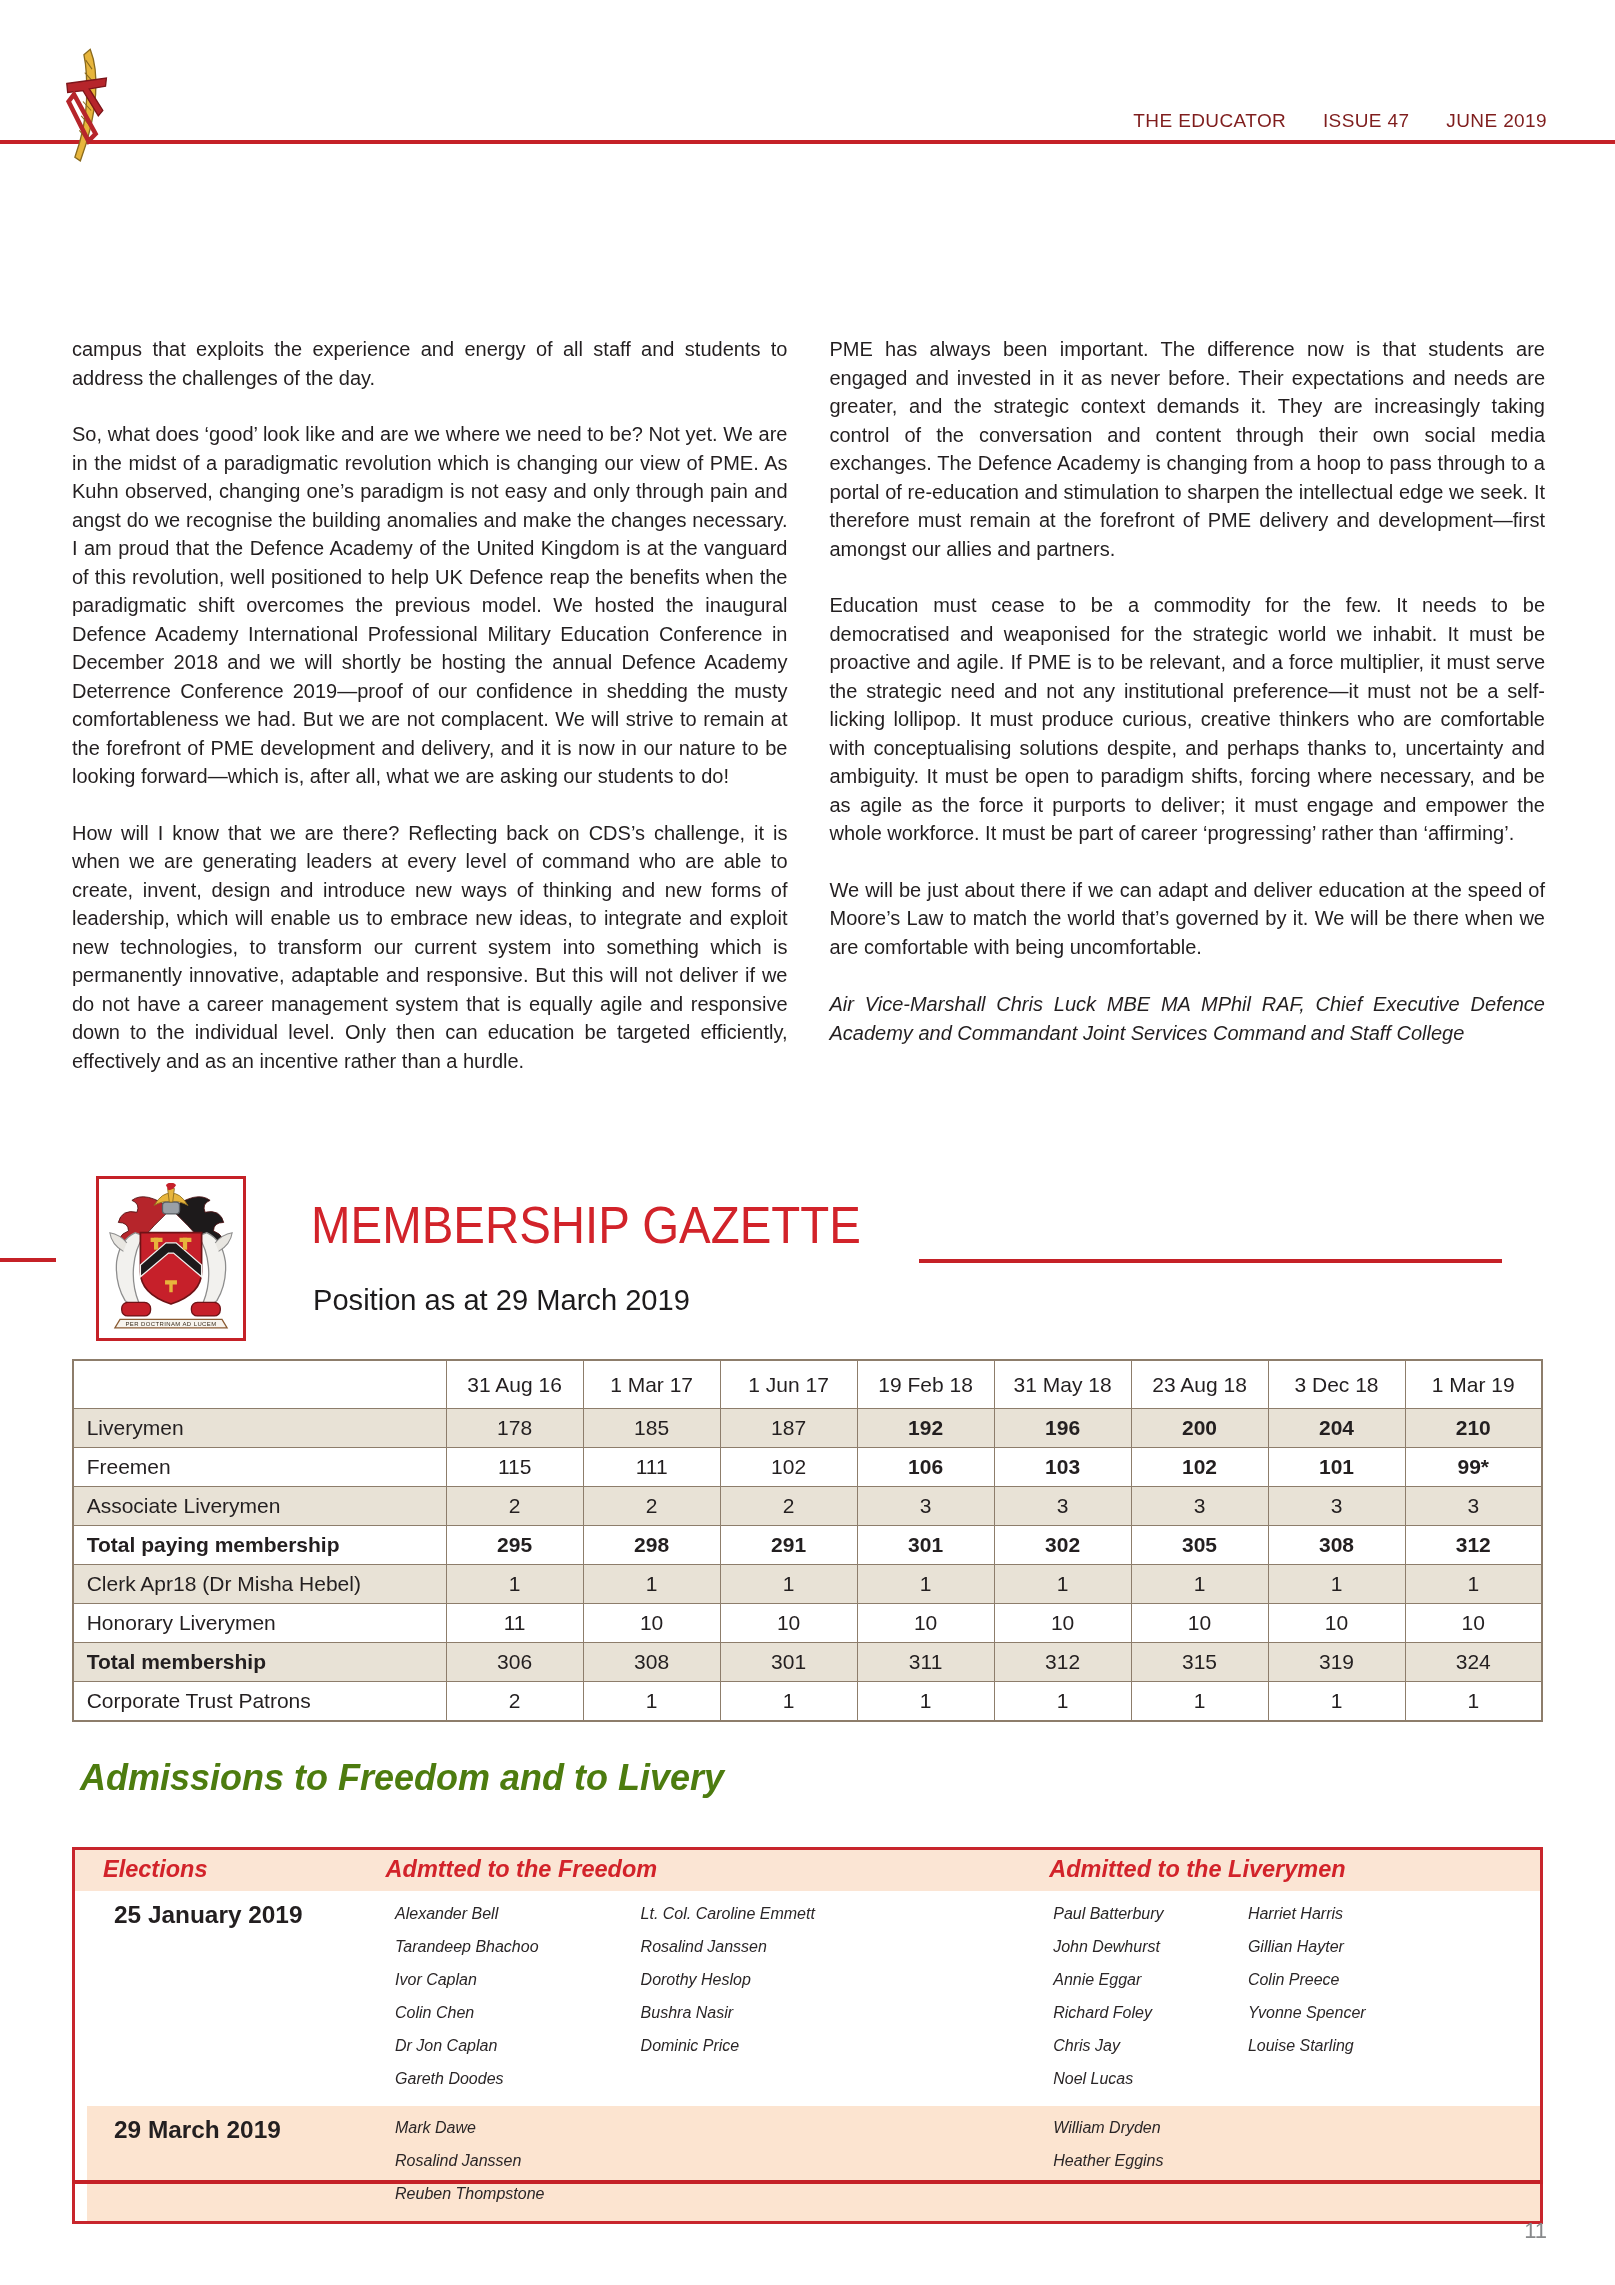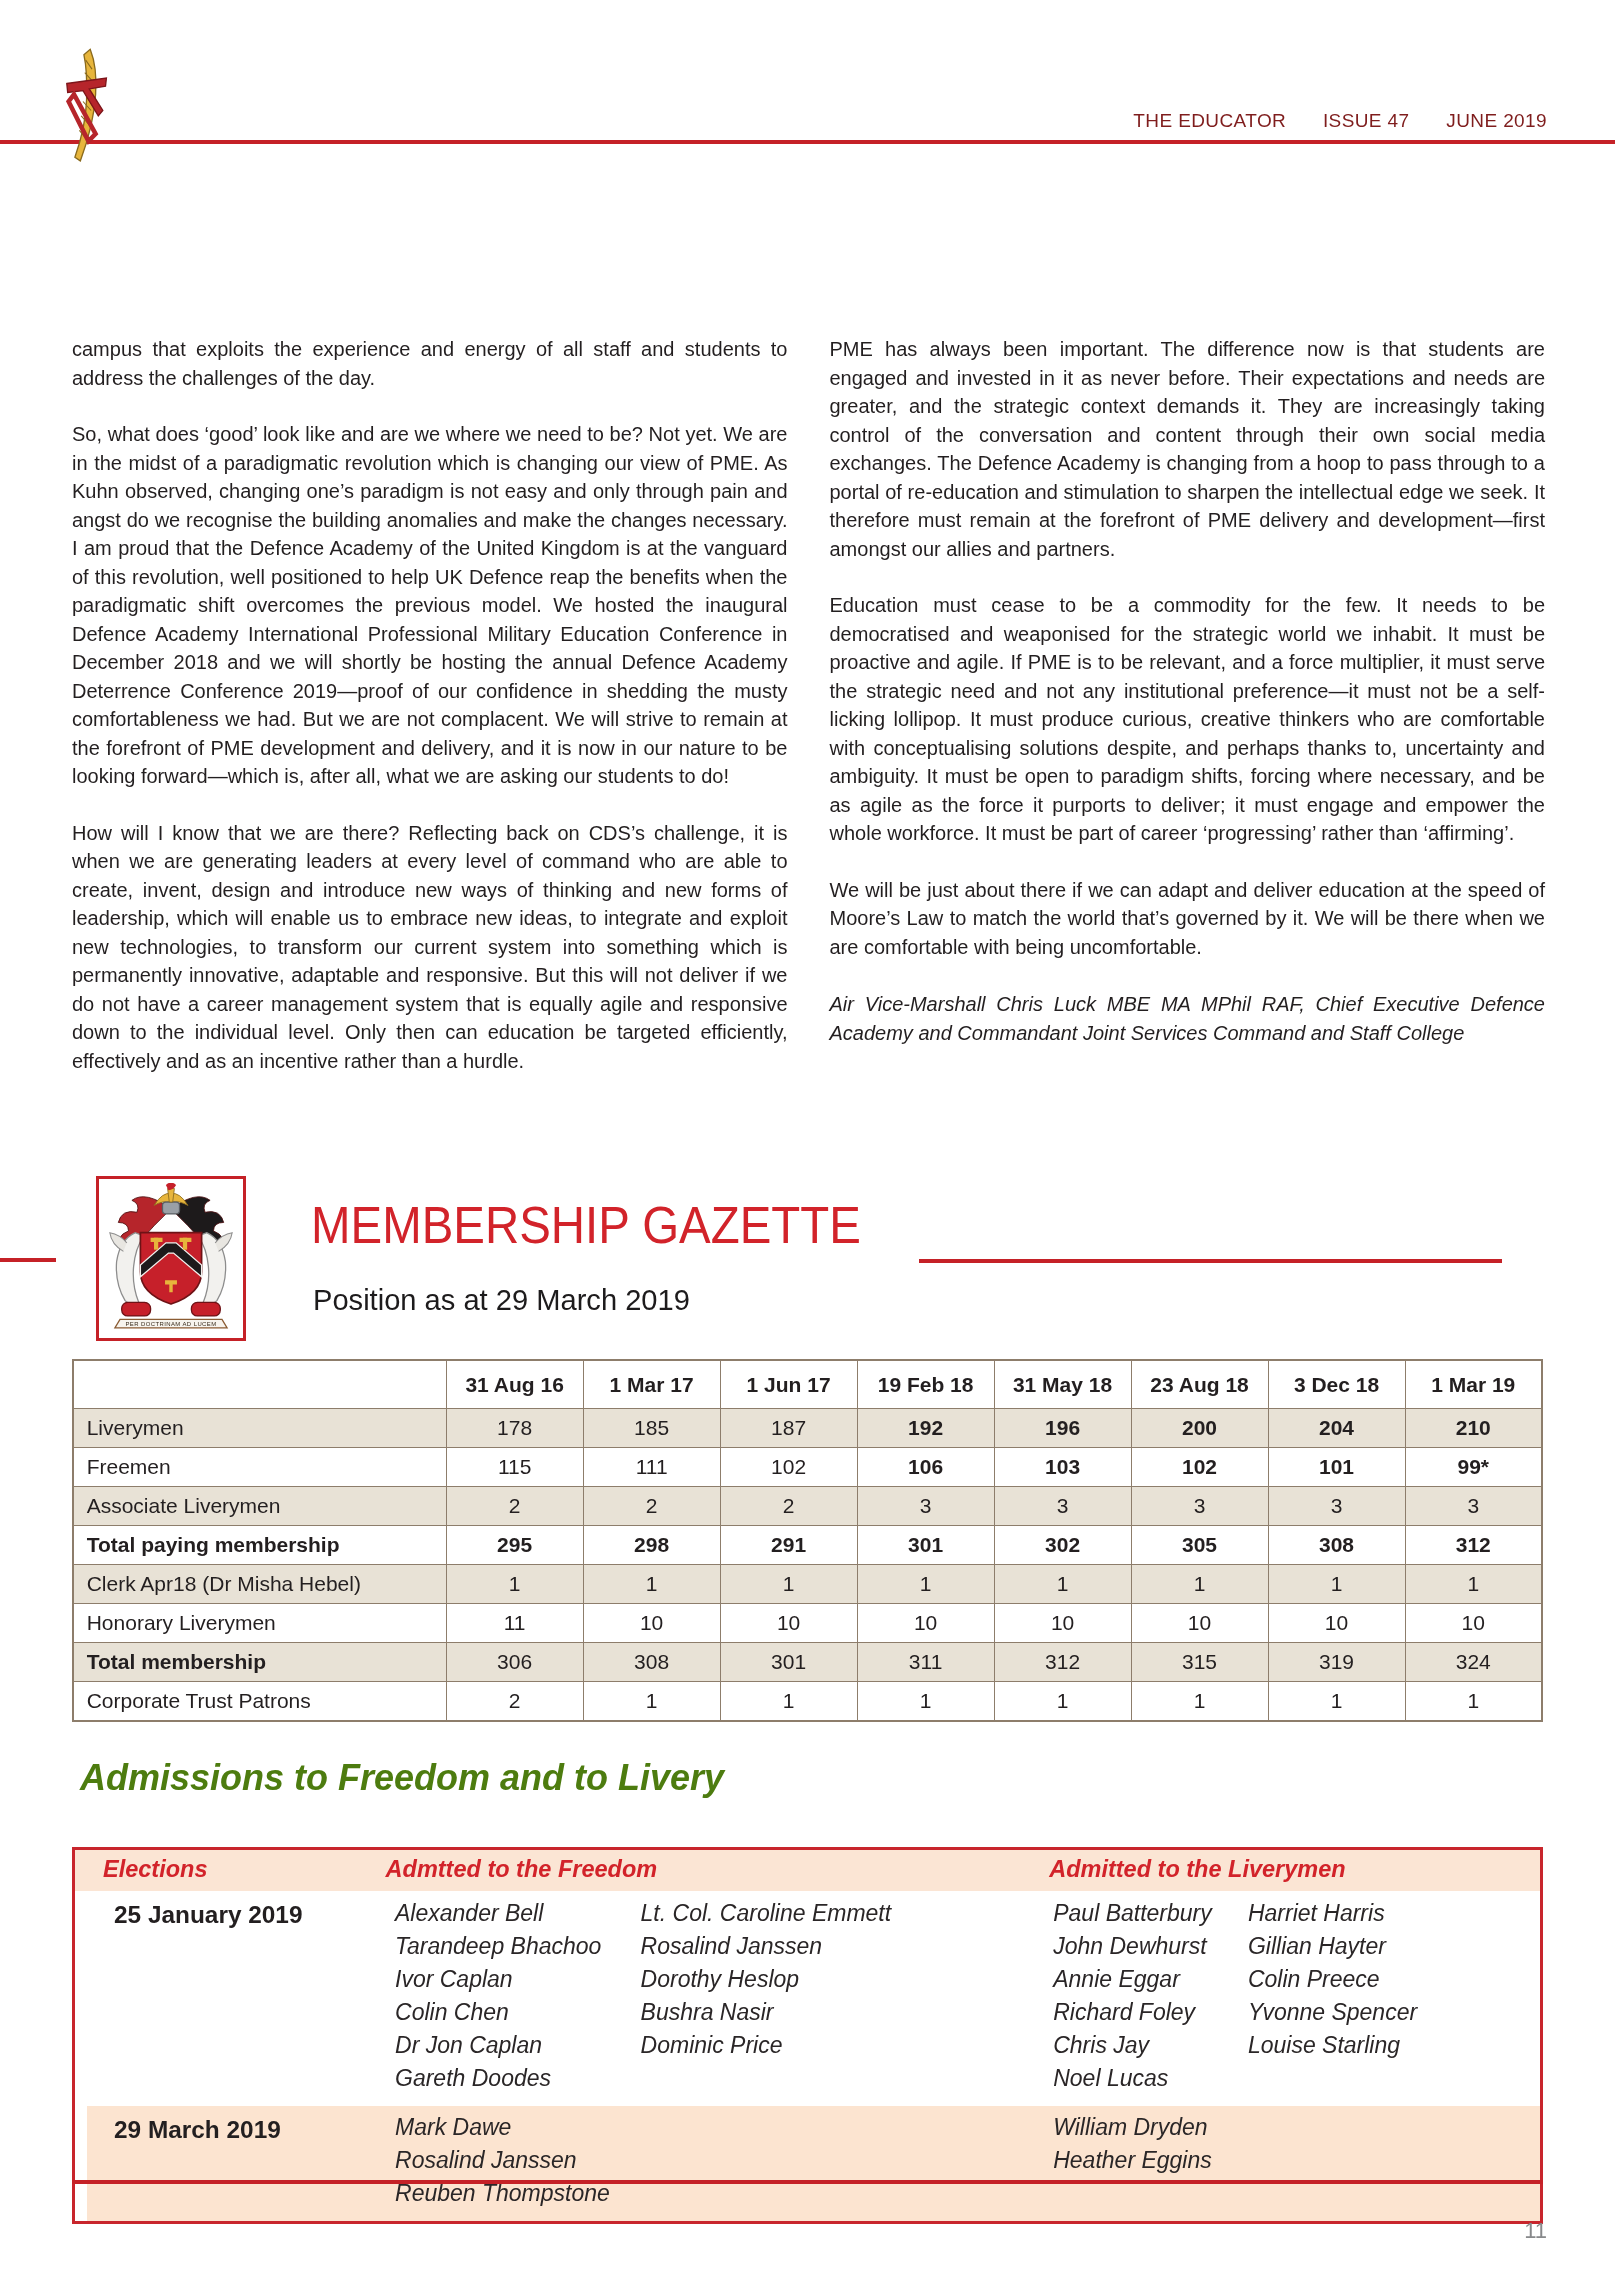--- a/index.html
+++ b/index.html
@@ -44,21 +44,21 @@
     transform:scaleX(.97);transform-origin:left top;white-space:nowrap;
   }
   
   .mem-table-wrap{position:absolute;left:72px;top:1359px;width:1471px;}
   table.mem{border-collapse:collapse;table-layout:fixed;width:100%;
     border:2.7px solid #8d7d6b;font-size:21px;}
   table.mem th,table.mem td{
     border:1.8px solid #8d7d6b;padding:0 5.4px;height:38px;vertical-align:middle;
     background:#fff;font-weight:400;
   }
-  table.mem thead th{height:47px;font-weight:700;text-align:center;}
+  table.mem thead th{height:47px;font-weight:400;text-align:center;}
   table.mem td{text-align:center;}
   table.mem .rowlabel{text-align:left;padding-left:12.7px;}
   table.mem tr.shaded th,table.mem tr.shaded td{background:#e8e2d6;}
   table.mem .b{font-weight:700;}
   
   .adm-title{
     position:absolute;left:80px;top:1757px;font-size:36px;font-weight:700;
     font-style:italic;color:#4d7c0f;white-space:nowrap;
   }
   .adm-table{
@@ -68,21 +68,21 @@
   .adm-grid{display:grid;grid-template-columns:21.2% 16.9% 28.4% 13.4% 20.1%;}
   .adm-head{background:#fbe5d4;}
   .adm-head > div{
     font-size:23.5px;font-weight:700;font-style:italic;color:#d2232a;
     padding:6.3px 0 8.1px 0;white-space:nowrap;
   }
   .adm-head .h-elections{padding-left:28px;}
   .adm-row{padding:5.4px 0 11px 0;margin-left:12px;}
   .adm-row.shaded{background:#fce4d0;}
   .adm-date{font-size:24.4px;font-weight:700;padding-left:27px;padding-top:4.5px;white-space:nowrap;}
-  .name-list div{font-size:23px;font-style:italic;line-height:33px;color:#2a2627;white-space:nowrap;}
+  .name-list div{font-size:16px;font-style:italic;line-height:33px;color:#2a2627;white-space:nowrap;}
   
   .bottom-rule{position:absolute;left:72px;top:2180px;width:1471px;height:3.6px;background:#c52127;}
   .page-num{position:absolute;right:69px;top:2218px;font-size:22px;color:#87898b;}
 </style>
 </head>
 <body>
 
 <div class="logo-wrap">
   <svg width="63" height="118" viewBox="0 0 70 130">
 

